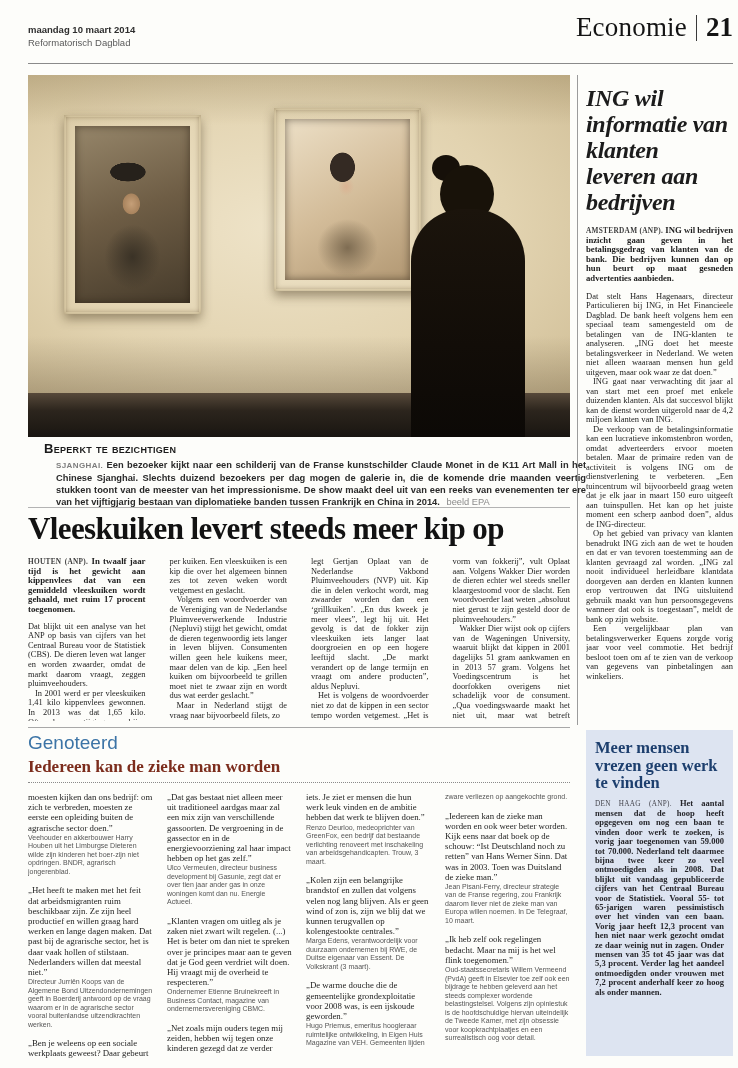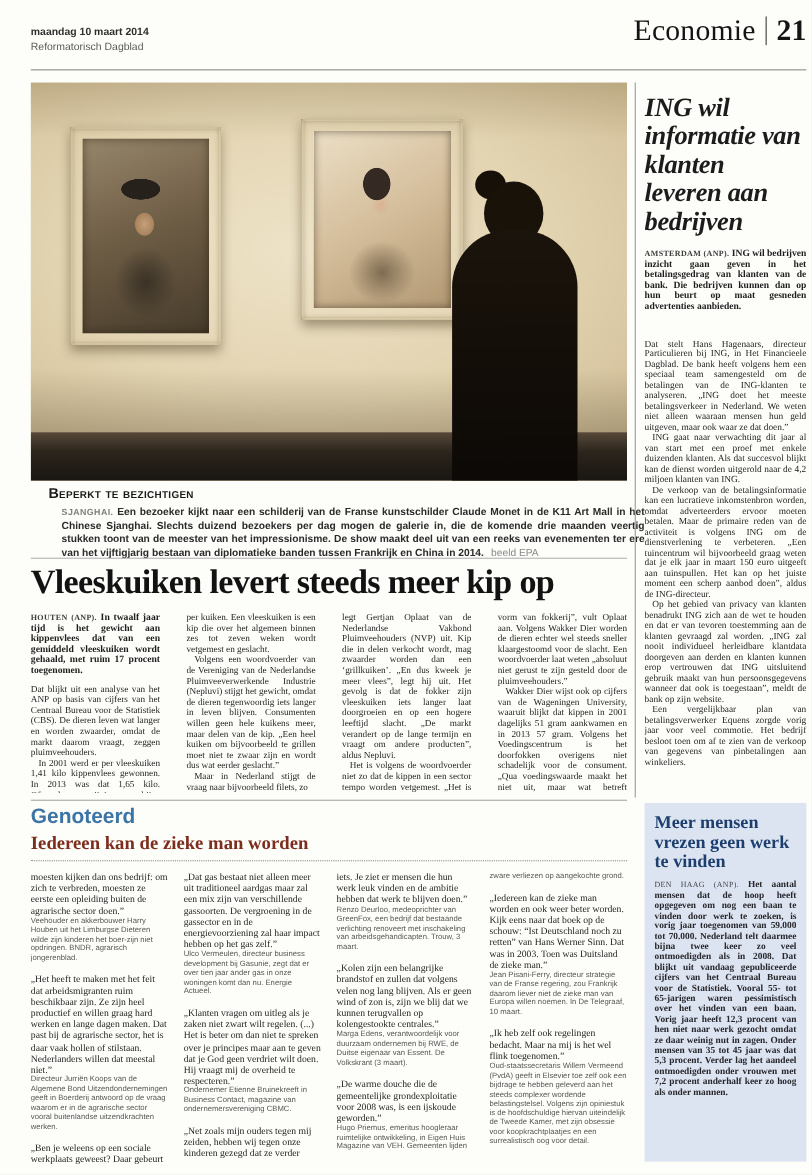--- a/index.html
+++ b/index.html
@@ -92,26 +92,26 @@
   .dateline { font-size:7.3px; letter-spacing:.3px; color:#3d3d3d; }
   .lead { font-weight:bold; font-size:8.8px; margin-bottom:7px; }
   .para { }
   .para + .para { text-indent:7px; }
   .rule-mid { position:absolute; left:28px; top:727px; width:542px; border-top:1px solid #a8a8a8; }
 
   
   .vdivider { position:absolute; left:577px; top:75px; height:650px; border-left:1px solid #9b9b9b; }
   .ing { position:absolute; left:586px; top:85px; width:147px; height:657px; overflow:hidden; }
   .ing-headline { font-style:italic; font-size:24px; line-height:26px; color:#1c1c1c; margin-bottom:11px; letter-spacing:-0.3px; }
-  .ing-lead { font-weight:bold; font-size:8.7px; line-height:9.6px; text-align:justify; margin-bottom:24px; }
+  .ing-lead { font-weight:bold; font-size:8.7px; line-height:9.6px; text-align:justify; margin-bottom:8px; }
   .ing-para { font-size:8.5px; line-height:9.5px; text-align:justify; hyphens:auto; }
   .ing-para + .ing-para { text-indent:7px; }
 
   
-  .gen-title { position:absolute; left:28px; top:732px; font-family:"Liberation Sans",sans-serif; font-weight:bold; font-size:19px; color:var(--accent-blue,#3c74a6); }
+  .gen-title { position:absolute; left:28px; top:732px; font-family:"Liberation Sans",sans-serif; font-weight:normal; font-size:19px; color:var(--accent-blue,#3c74a6); }
   .gen-headline { position:absolute; left:28px; top:757px; font-size:17px; font-weight:bold; color:var(--accent-red,#7c2d1d); }
   .gen-dotted { position:absolute; left:28px; top:782px; width:542px; border-top:1px dotted #8a8a8a; }
   .gen-cols { position:absolute; left:28px; top:792px; width:542px; height:276px; display:flex; gap:14px; overflow:hidden; }
   .gen-col { width:125px; }
   .g-quote { font-size:8.8px; line-height:10.2px; color:#1d1d1d; text-align:left; }
   .g-attr  { font-family:"Liberation Sans",sans-serif; font-size:7px; line-height:8.5px; color:#555; margin-bottom:9px; margin-top:1px; }
 
   
   .news-box {
     position:absolute; left:586px; top:730px; width:147px; height:326px;

